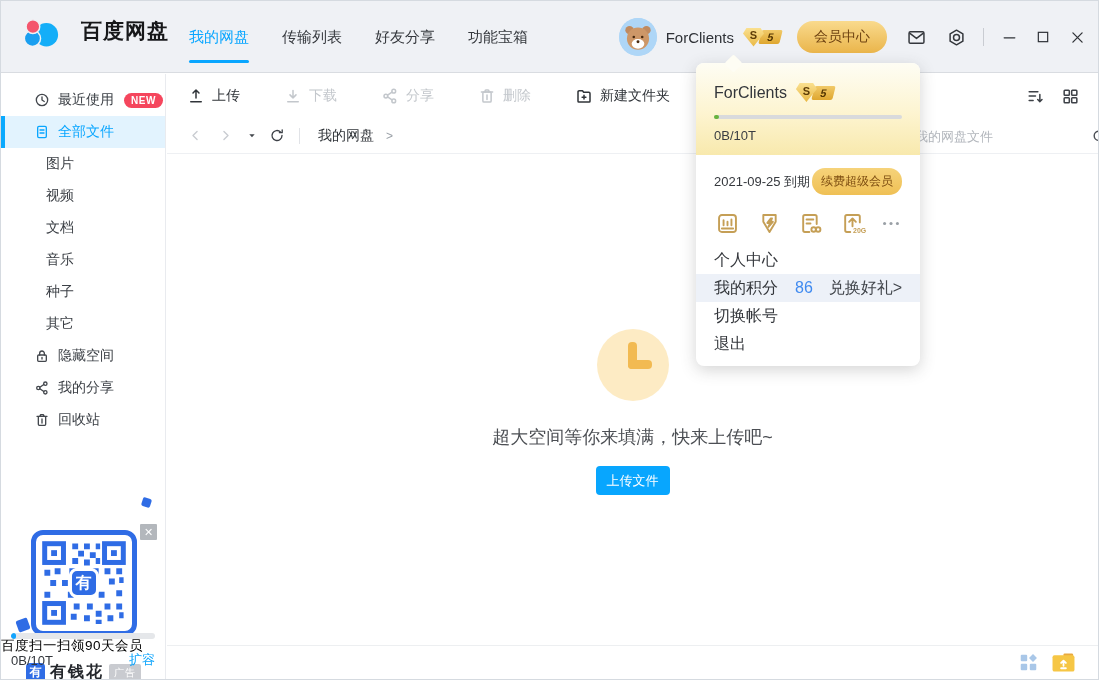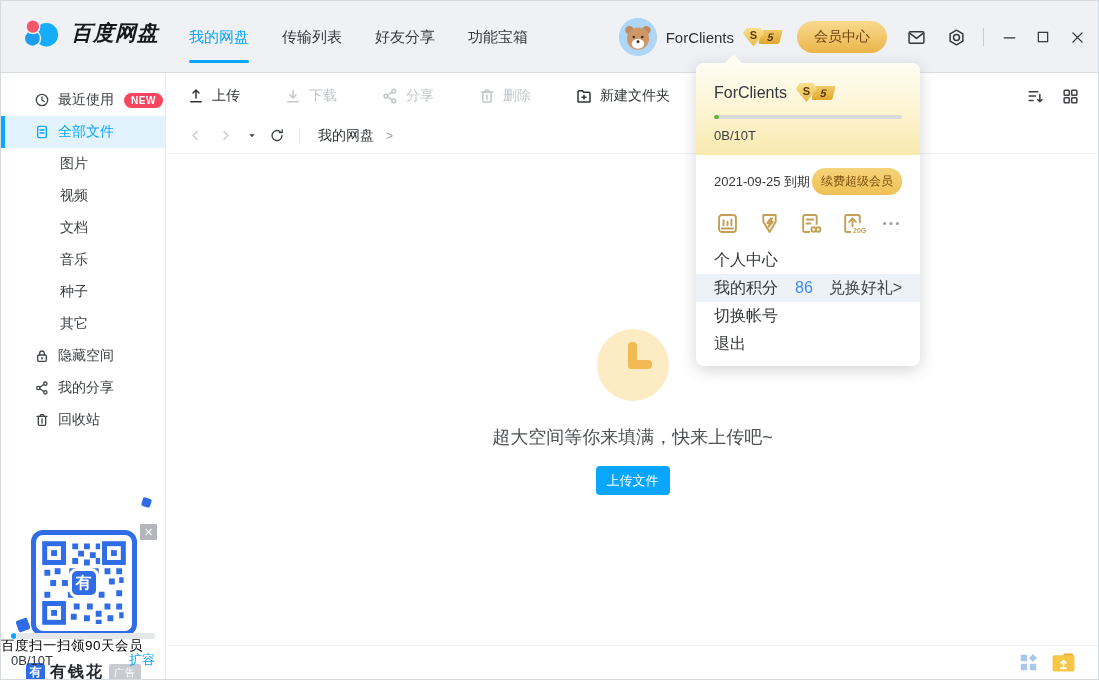--- a/index.html
+++ b/index.html
@@ -3,21 +3,21 @@
 <meta charset="utf-8">
 <title>百度网盘</title>
 <style>
   * { margin:0; padding:0; box-sizing:border-box; }
   html,body { width:1099px; height:680px; }
   body { font-family:"Liberation Sans","DejaVu Sans",sans-serif; color:#2b2b2b; background:#fff; overflow:hidden; position:relative; }
   .window { position:absolute; inset:0; border:1px solid #d5dae0; overflow:hidden; background:#fff; }
 
   
   .header { position:absolute; top:0; left:0; right:0; height:72px; background:#eff1f5; border-bottom:1px solid #d9dce1; z-index:10; }
-  .logo { position:absolute; left:22px; top:16px; display:flex; align-items:center; gap:12px;font-style:italic; }
+  .logo { position:absolute; left:22px; top:16px; display:flex; align-items:flex-start; gap:22px; }
   .logo-text { font-size:21px; font-weight:bold; color:#17181a; letter-spacing:1px; }
   .tabs { position:absolute; left:188px; top:0; height:72px; display:flex; gap:33px; align-items:center; }
   .tab { position:relative; height:72px; display:flex; align-items:center; font-size:15px; color:#35383d; cursor:pointer; }
   .tab.active { color:#09a6ff; }
   .tab.active::after { content:""; position:absolute; left:0; right:0; bottom:10px; height:3px; border-radius:2px; background:#09a6ff; }
 
   .header-right { position:absolute; right:12px; top:0; height:72px; display:flex; align-items:center; }
   .avatar { width:38px; height:38px; border-radius:50%; overflow:hidden; background:#aed6f7; flex:0 0 auto; cursor:pointer; }
   .user-name { margin-left:9px; font-size:15px; color:#2f3237; cursor:pointer; }
   .badge { display:flex; align-items:center; margin-left:9px; }
@@ -26,21 +26,21 @@
   .vip-btn { margin-left:16px; padding:7px 17px; border-radius:16px; border:none; background:linear-gradient(180deg,#f9da8d,#eab54b); color:#6f4312; font-size:14px; cursor:pointer; }
   .hicon { margin-left:18px; width:22px; height:22px; color:#34373c; display:flex; align-items:center; justify-content:center; cursor:pointer; }
   .hdivider { width:1px; height:18px; background:#c9ccd2; margin-left:16px; }
   .winctl { margin-left:16px; width:18px; height:18px; color:#2f3237; display:flex; align-items:center; justify-content:center; cursor:pointer; }
 
   
   .sidebar { position:absolute; top:73px; left:0; bottom:0; width:165px; background:#fff; border-right:1px solid #e9ebef; z-index:5; }
   .side-list { padding-top:10px; }
   .side-item { position:relative; height:32px; display:flex; align-items:center; padding-left:33px; font-size:14px; color:#3c4046; cursor:pointer; }
   .side-item .sicon { width:16px; height:16px; margin-right:8px; color:#43474d; flex:0 0 auto; }
-  .side-item.sub { padding-left:59px; }
+  .side-item.sub { padding-left:45px; }
   .side-item.selected { background:#e2f3fe; color:#09a6ff; }
   .side-item.selected .sicon { color:#09a6ff; }
   .side-item.selected::before { content:""; position:absolute; left:0; top:0; bottom:0; width:4px; background:#0aa9fe; }
   .new-badge { margin-left:10px; background:#f5465d; color:#fff; font-size:10px; font-weight:bold; border-radius:9px; padding:2px 7px; letter-spacing:.5px; }
 
   .qr-ad { position:absolute; left:0; top:448px; width:165px; }
   .qr-close { position:absolute; right:9px; top:2px; width:17px; height:16px; background:#a6abb1; color:#fff; font-size:11px; display:flex; align-items:center; justify-content:center; cursor:pointer; border-radius:1px; opacity:.85; }
   .qr-box { position:relative; margin:8px auto 0; width:106px; height:106px; border:5px solid #2f6ce5; border-radius:12px; background:#fff; padding:4px; }
   .qr-box svg { width:100%; height:100%; display:block; }
   .qr-logo { position:absolute; left:50%; top:50%; transform:translate(-50%,-50%); width:30px; height:30px; background:#2f6ce5; border:3px solid #fff; border-radius:8px; color:#fff; font-size:16px; font-weight:bold; display:flex; align-items:center; justify-content:center; }
@@ -369,20 +369,27 @@
       </div>
       <div class="nav-ic nav-refresh">
         <svg viewBox="0 0 24 24" width="17" height="17" fill="none" stroke="currentColor" stroke-width="2" stroke-linecap="round" stroke-linejoin="round">
             <path d="M19.5 12a7.5 7.5 0 1 1-2.3-5.4"></path>
             <path d="M19.8 3.5v4.2h-4.2"></path>
           </svg>
       </div>
       <div class="nav-divider"></div>
       <span class="crumb-root">我的网盘</span>
       <span class="crumb-sep">&gt;</span>
+      <div class="search-box">
+        <input type="text" placeholder="我的网盘文件" style="">
+        <svg class="search-ic" viewBox="0 0 24 24" fill="none" stroke="currentColor" stroke-width="2" stroke-linecap="round">
+            <circle cx="11" cy="11" r="6.5"></circle>
+            <path d="M16 16l4.2 4.2"></path>
+          </svg>
+      </div>
     </div>
 
     <div class="empty-state">
       <div class="empty-circle"></div>
       <div class="empty-text">超大空间等你来填满，快来上传吧~</div>
       <button class="upload-file-btn">上传文件</button>
     </div>
 
     <div class="bottom-bar">
       <span class="bicon">

